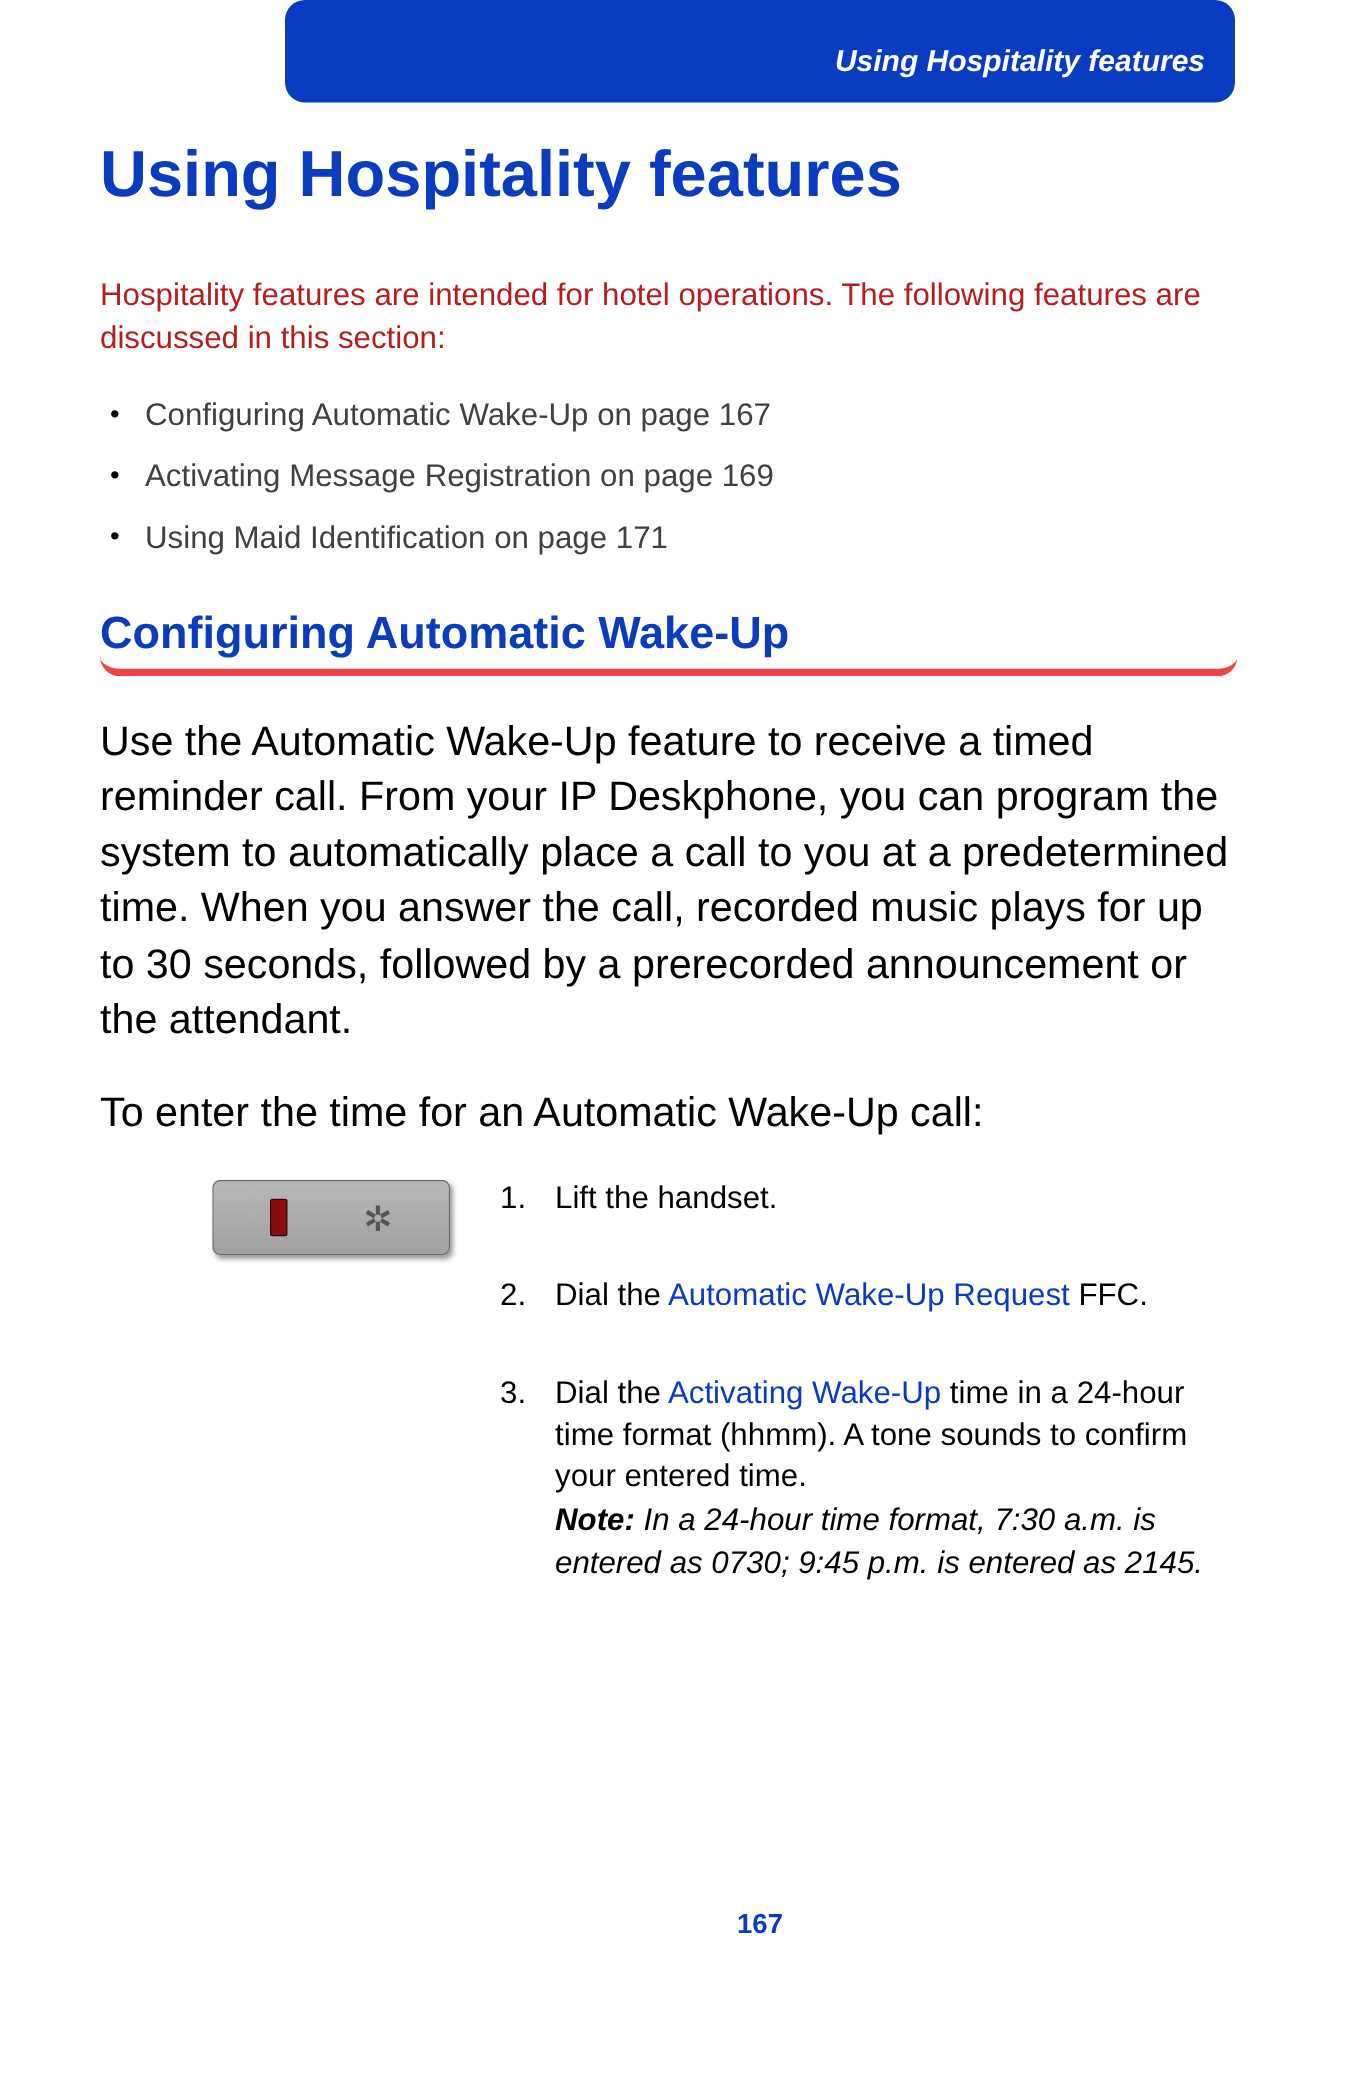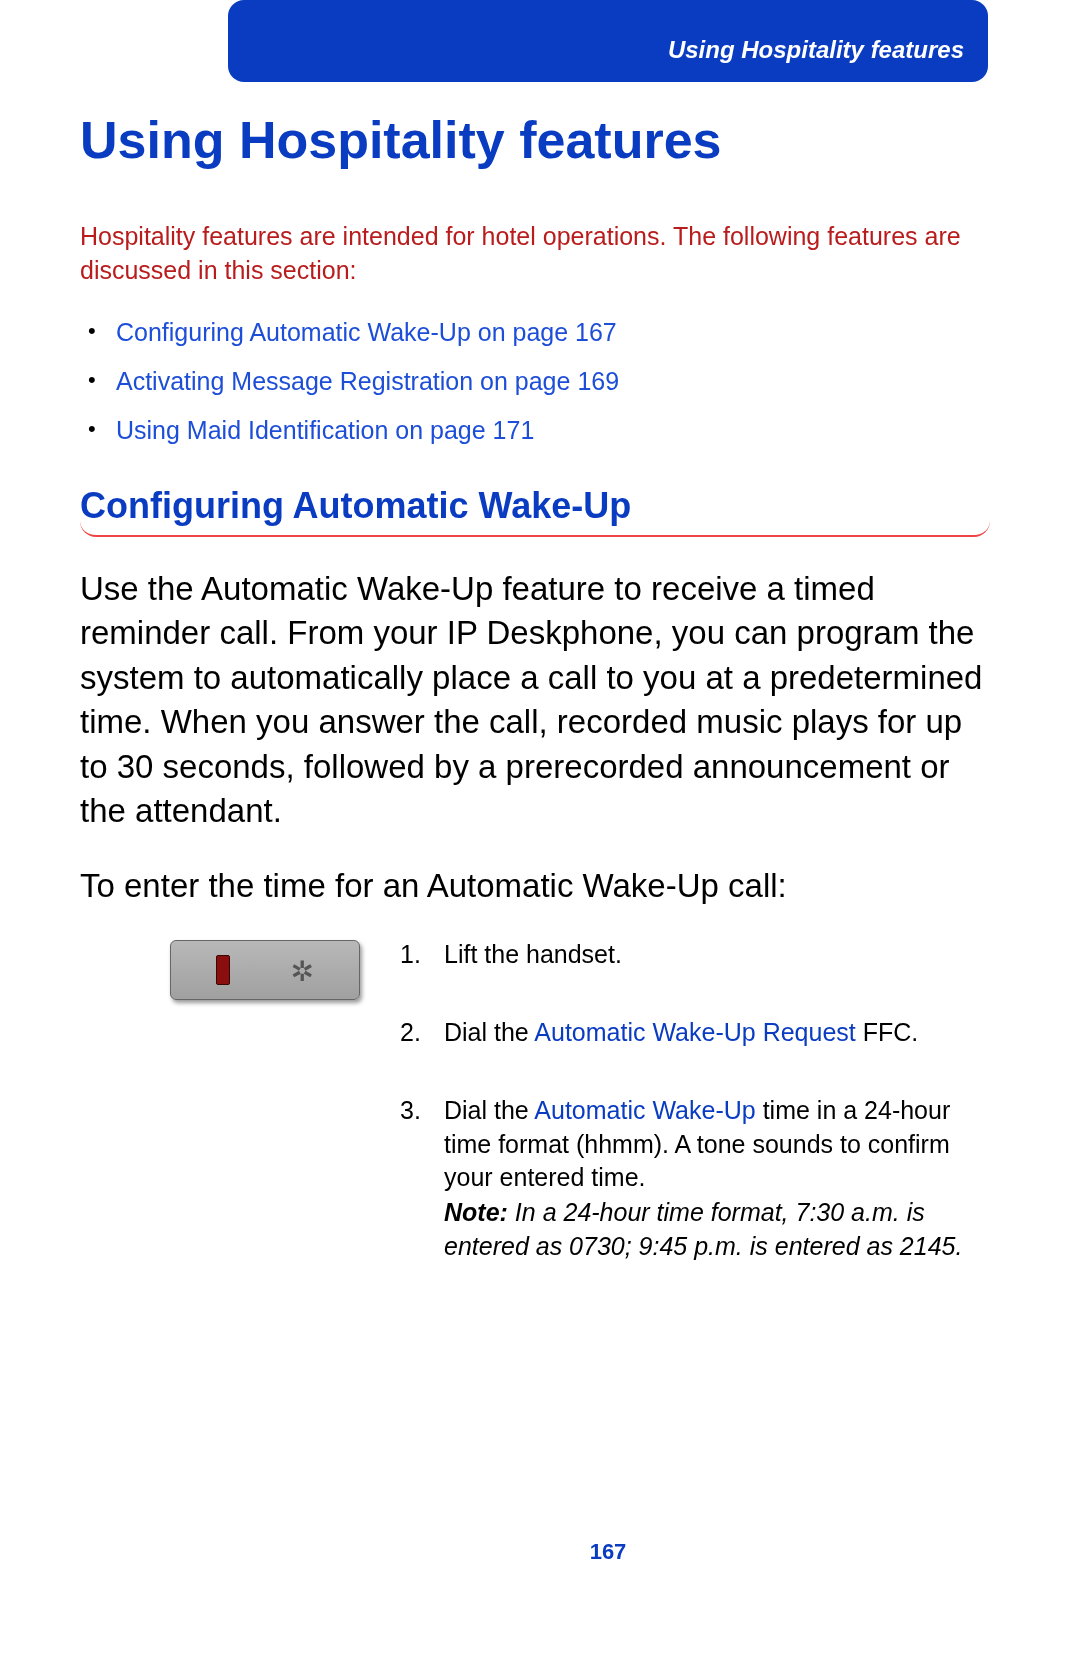--- a/index.html
+++ b/index.html
@@ -52,38 +52,38 @@
       color: #b91c1c;
       line-height: 1.35;
       margin-bottom: 30px;
     }
     .toc-list {
       list-style: none;
       margin-bottom: 40px;
     }
     .toc-item {
       font-size: 25px;
-      color: #1d4ed8;
+      color: #404040;
       margin-bottom: 14px;
       padding-left: 36px;
       position: relative;
       margin-top: 20px;
     }
     .toc-item::before {
       content: "•";
       position: absolute;
       left: 8px;
       color: #000000;
       font-size: 22px;
     }
     .section-title {
       font-size: 36px;
       font-weight: bold;
       color: #0a3cc2;
-      border-bottom: 2px solid #ef4444;
+      border-bottom: 6px solid #ef4444;
       padding-bottom: 8px;
       margin-bottom: 30px;
       font-family: Arial, Helvetica, sans-serif;
     }
     .section-para {
       font-size: 33px;
       color: #000000;
       line-height: 1.35;
       margin-bottom: 30px;
     }
@@ -143,21 +143,21 @@
     .note-text {
       font-style: italic;
       display: block;
       margin-top: 1px;
     }
     .note-text .note-label {
       font-weight: bold;
     }
     .page-number-bar {
       position: absolute;
-      bottom: 104px;
+      bottom: 117px;
       left: 228px;
       width: 760px;
       text-align: center;
     }
     .page-number {
       color: #0a3cc2;
       font-weight: bold;
       font-size: 22px;
     }
   </style>
@@ -195,21 +195,21 @@
       <li class="step-item">
         <span class="step-number">1.</span>
         <span>Lift the handset.</span>
       </li>
       <li class="step-item">
         <span class="step-number">2.</span>
         <span>Dial the </span><span class="link-blue">Automatic Wake-Up Request</span><span> FFC.</span>
       </li>
       <li class="step-item">
         <span class="step-number">3.</span>
-        <span>Dial the </span><span class="link-blue">Automatic Wake-Up </span><span> time in a 24-hour time format (hhmm). A tone sounds to confirm your entered time.</span>
+        <span>Dial the </span><span class="link-blue">Activating Wake-Up </span><span> time in a 24-hour time format (hhmm). A tone sounds to confirm your entered time.</span>
         <span class="note-text"><span class="note-label">Note:</span><span> In a 24-hour time format, 7:30 a.m. is entered as 0730; 9:45 p.m. is entered as 2145.</span></span>
       </li>
     </ol>
   </div>
 </div>
 
 <div class="page-number-bar">
   <span class="page-number">167</span>
 </div>
 

